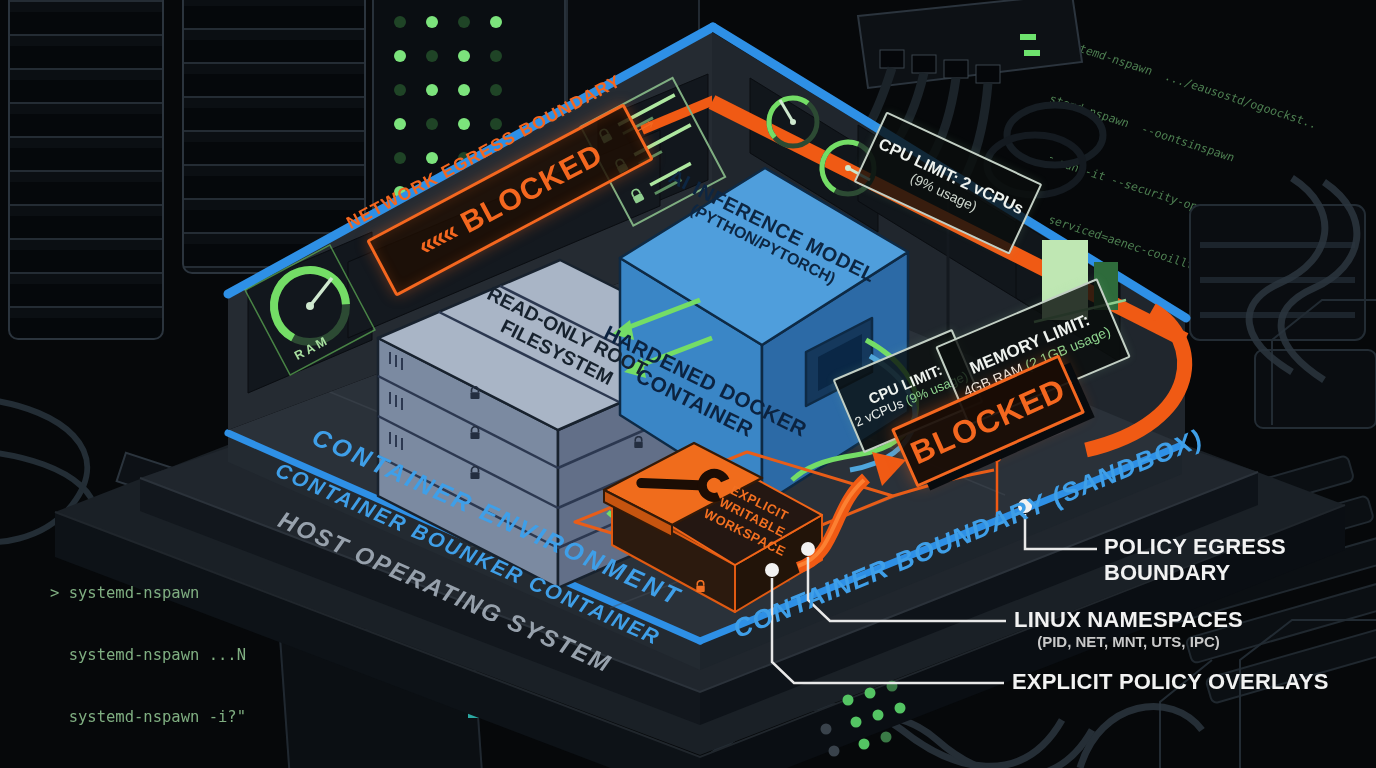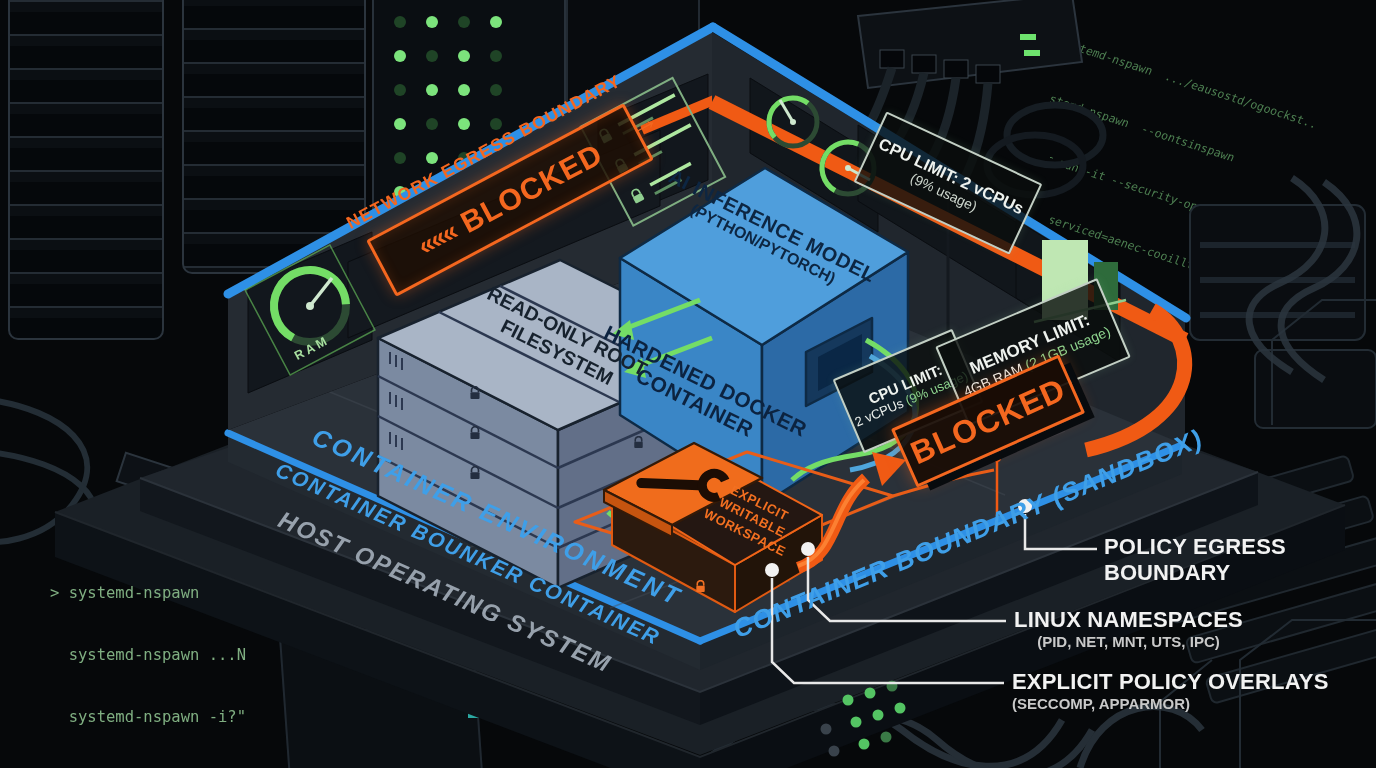--- a/index.html
+++ b/index.html
@@ -439,21 +439,20 @@
   <div class="anno" style="left:1104px;top:534px;">
     <div class="l1">POLICY EGRESS</div>
     <div class="l2 big">BOUNDARY</div>
   </div>
   <div class="anno" style="left:1014px;top:607px;text-align:center;">
     <div class="l1">LINUX NAMESPACES</div>
     <div class="l2">(PID, NET, MNT, UTS, IPC)</div>
   </div>
   <div class="anno" style="left:1012px;top:669px;">
     <div class="l1">EXPLICIT POLICY OVERLAYS</div>
-    <div class="l2">(SECCOMP, APPARMOR)</div>
   </div>
 
   <div class="term term-bl">
     <div>&gt; systemd-nspawn</div>
     <div>  systemd-nspawn ...N</div>
     <div>  systemd-nspawn -i?"</div>
     
     
     
     

